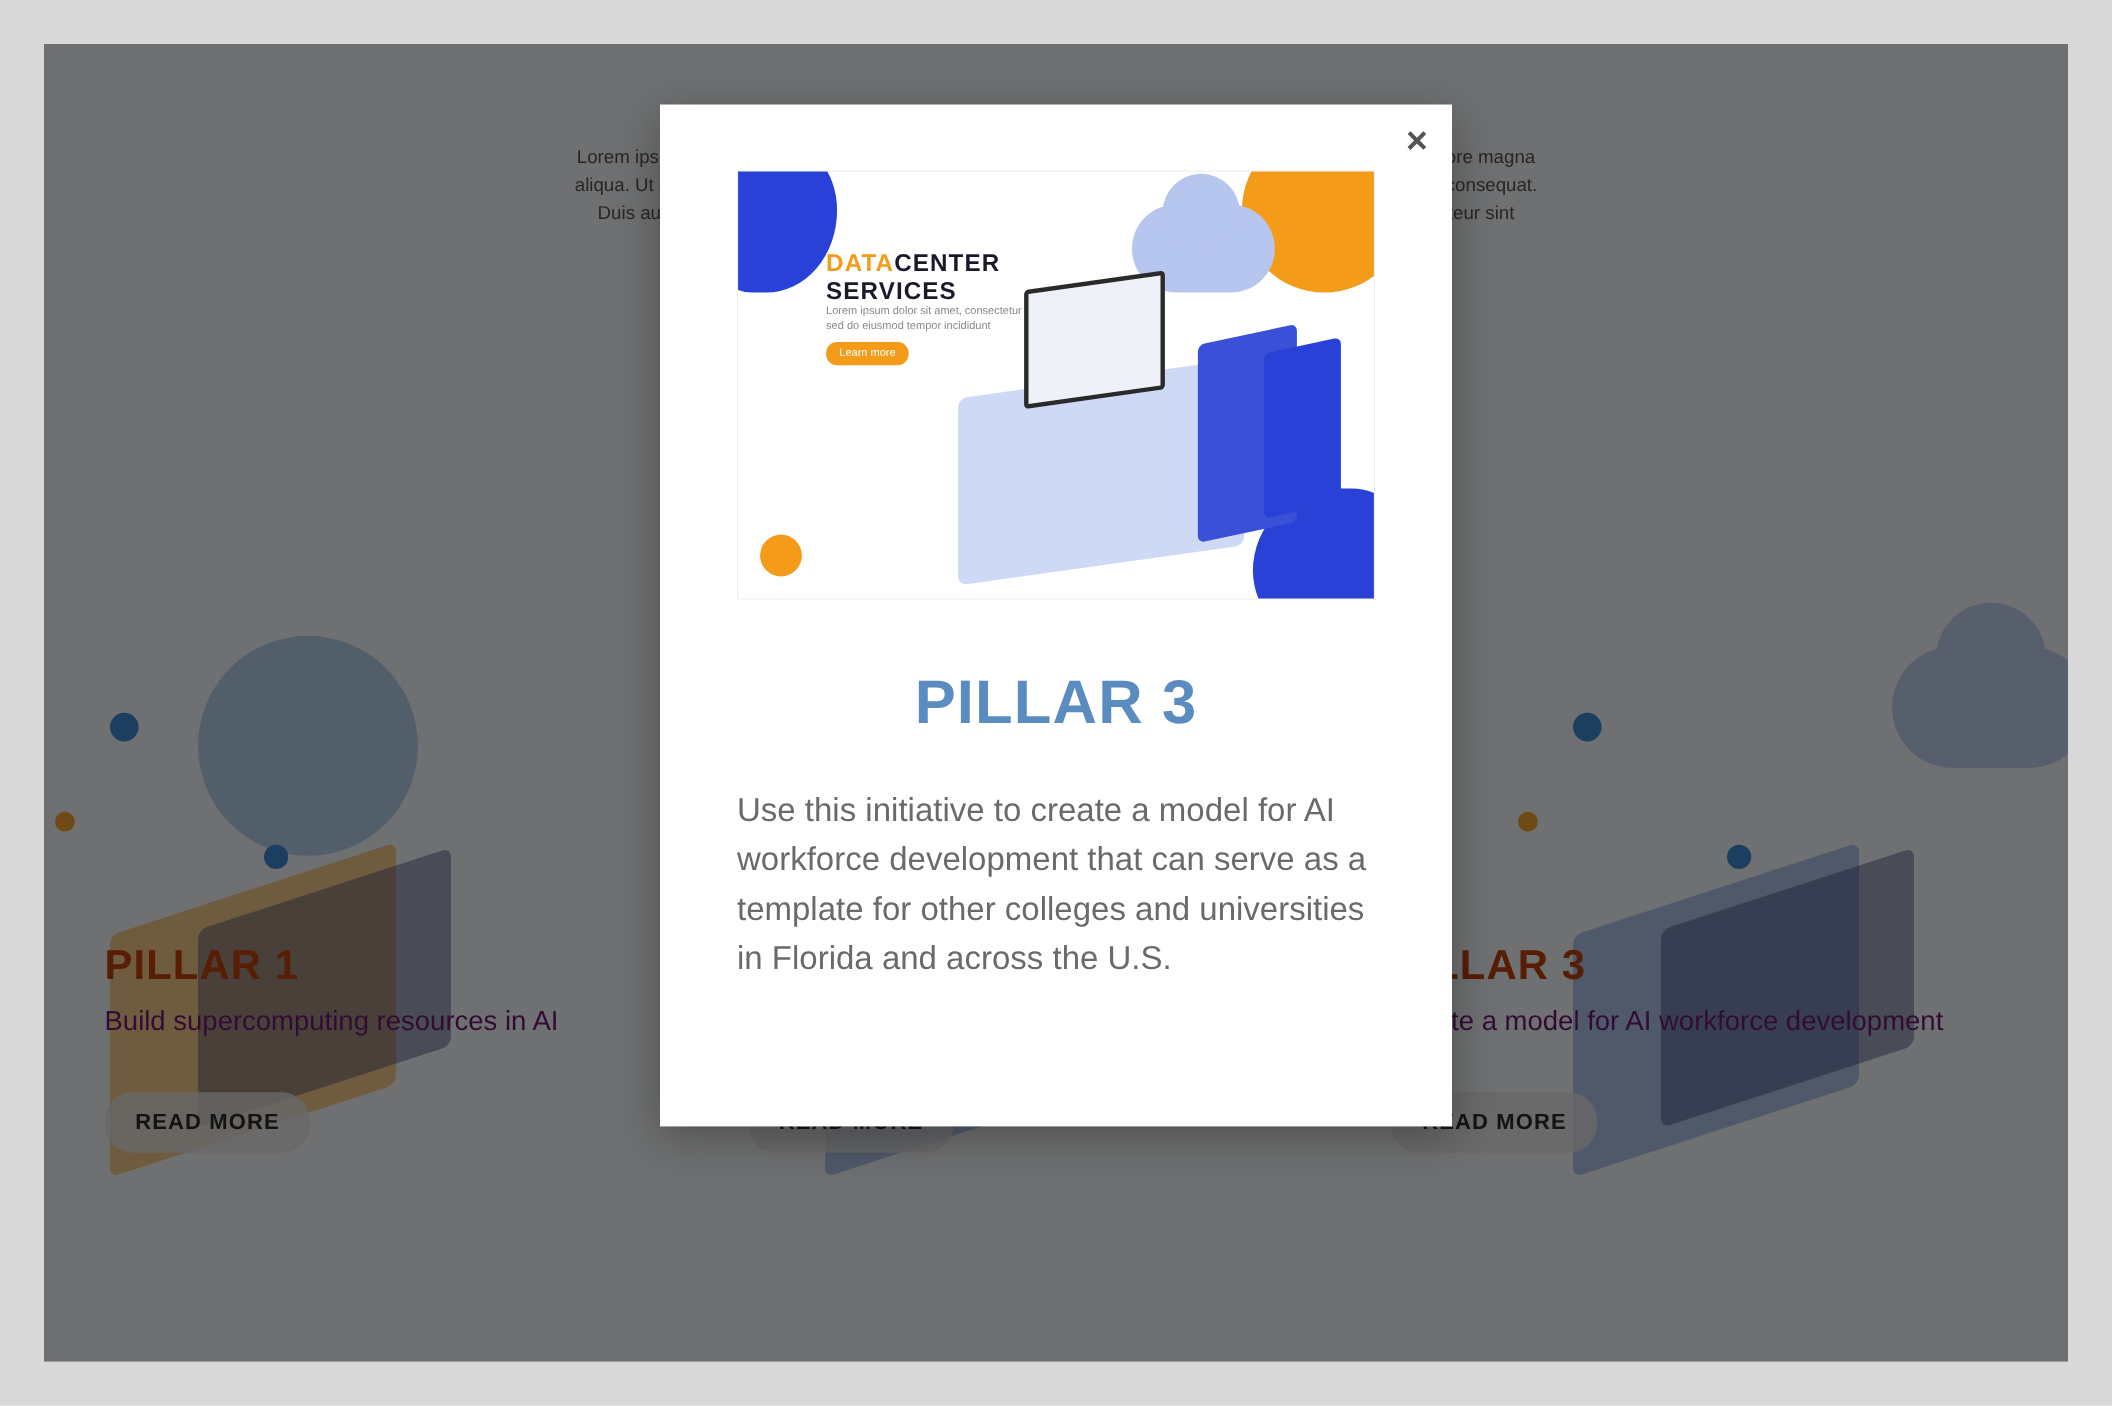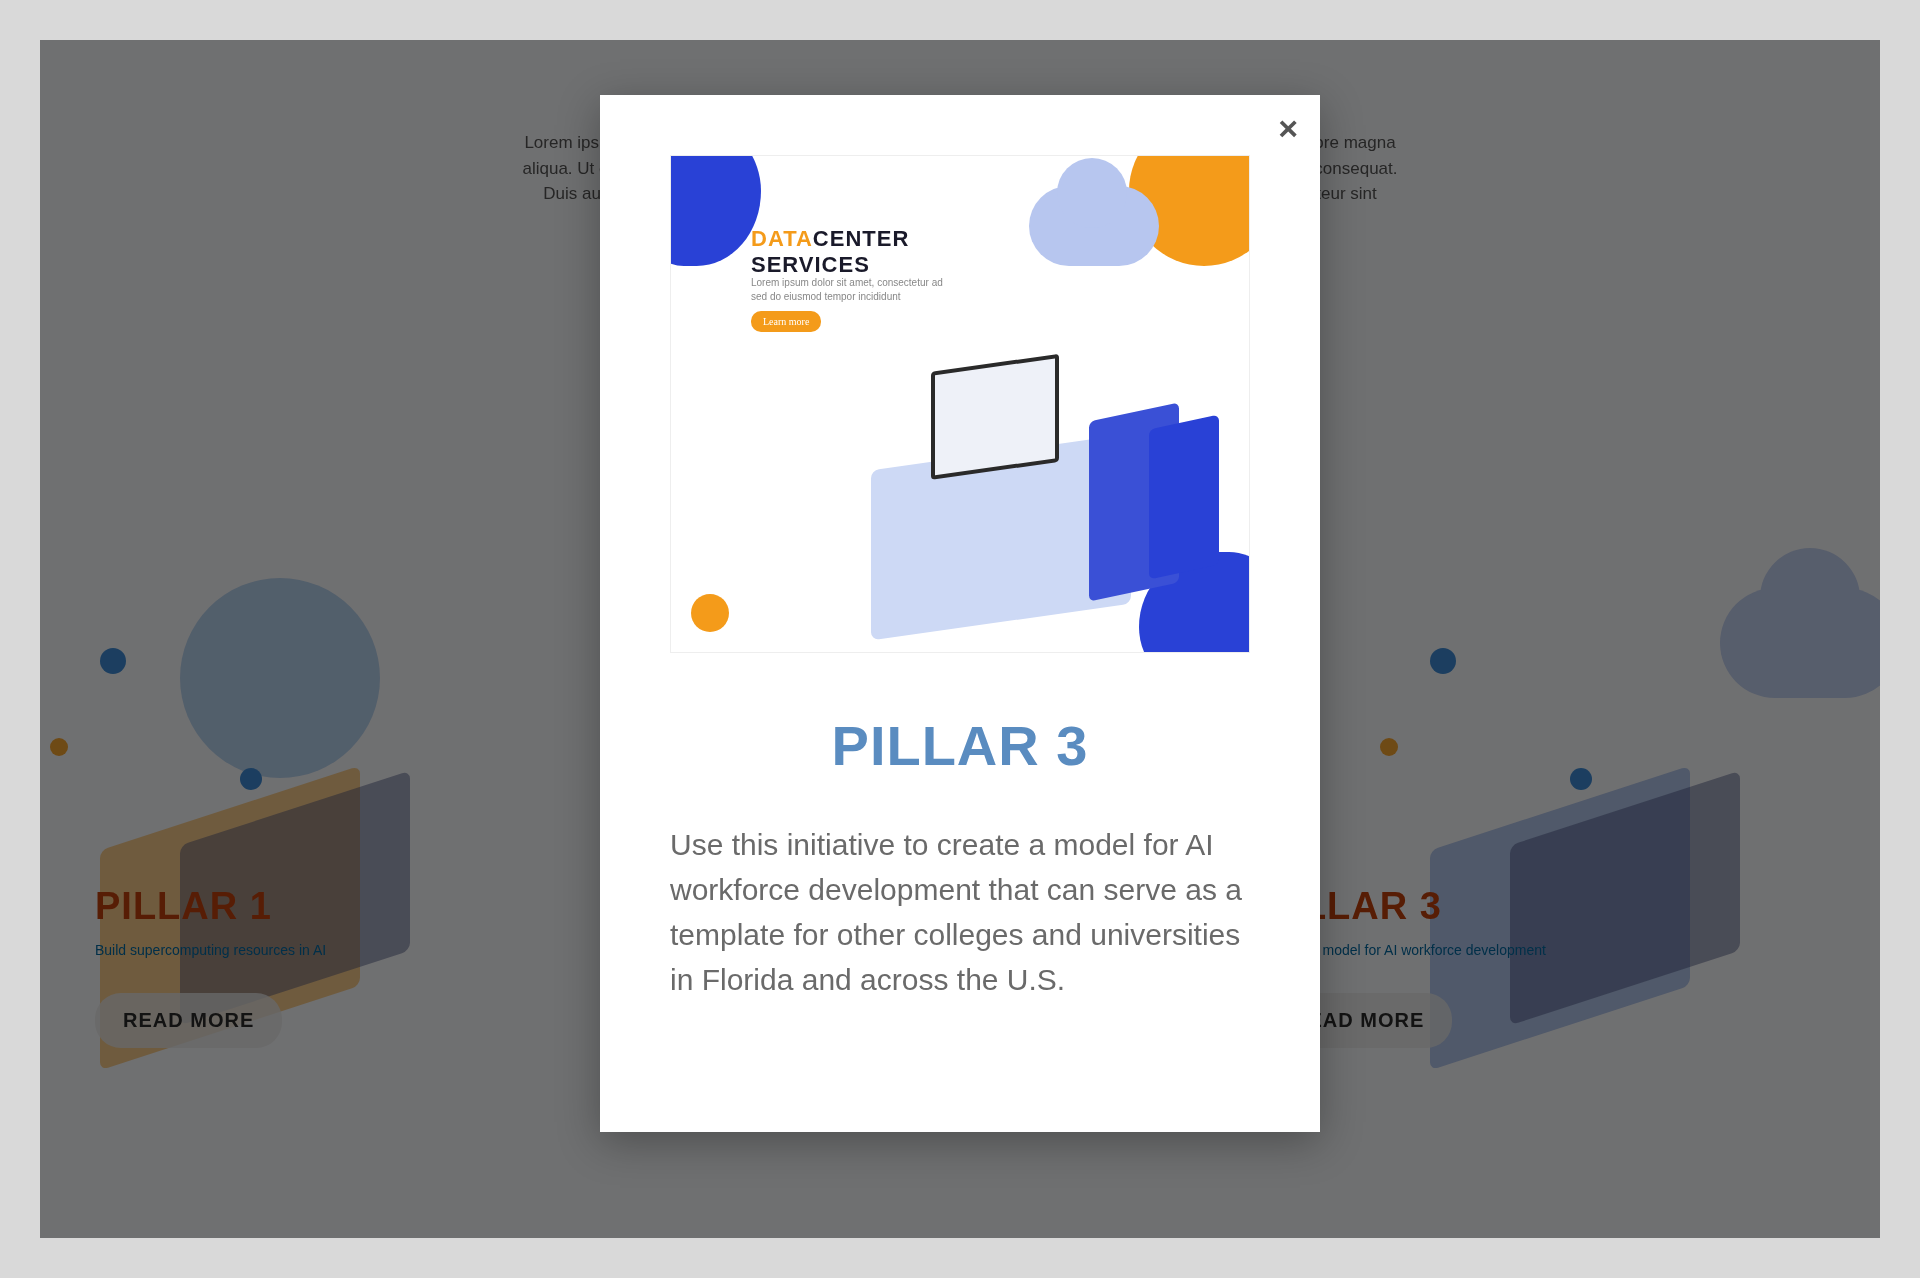--- a/index.html
+++ b/index.html
@@ -53,23 +53,23 @@
   .bg-card.right { right: 55px; bottom: 190px; }
 
   .card-title {
     font-size: 38px;
     font-weight: 700;
     letter-spacing: 1px;
     color: #c2410c;
     margin-bottom: 14px;
   }
   .card-sub {
-    font-size: 14px;
-    color: #0369a1;
-    margin-bottom: 35px;
+    font-size: 25px;
+    color: #701a75;
+    margin-bottom: 50px;
   }
   .read-more {
     display: inline-block;
     background: #e6e6e6cc;
     color: #2b2b2b;
     font-weight: 700;
     font-size: 20px;
     letter-spacing: 1px;
     padding: 16px 28px;
     border-radius: 26px;
@@ -129,40 +129,40 @@
     font-weight: 700;
     color: #555;
     background: none;
     border: none;
     cursor: pointer;
     line-height: 1;
   }
 
   .modal-img {
     width: 100%;
-    height: 498px;
+    height: 390px;
     background: #fff;
     border: 1px solid #eee;
     position: relative;
     overflow: hidden;
     margin-bottom: 60px;
   }
 
   
   .mi-blob-orange { position:absolute; top:-40px; right:-30px; width:150px; height:150px; background:#f49b1a; border-radius:50%; }
   .mi-blob-blue   { position:absolute; top:-30px; left:-30px;  width:120px; height:140px; background:#2941d6; border-radius:48% 52% 60% 40%; }
   .mi-blob-blue2  { position:absolute; bottom:-40px; right:-30px; width:140px; height:140px; background:#2941d6; border-radius:60% 40% 48% 52%; }
   .mi-dot-orange  { position:absolute; bottom:20px; left:20px; width:38px; height:38px; background:#f49b1a; border-radius:50%; }
   .mi-cloud       { position:absolute; top:30px; right:90px; width:130px; height:80px; background:#b7c6ef; border-radius:50px; }
   .mi-cloud::before{ content:""; position:absolute; top:-28px; left:28px; width:70px; height:70px; background:#b7c6ef; border-radius:50%; }
 
   .mi-title { position:absolute; top:70px; left:80px; font-size:22px; font-weight:800; letter-spacing:1px; color:#1a1a2a; }
   .mi-title .first-letter { color:#f49b1a; }
   .mi-sub   { position:absolute; top:120px; left:80px; font-size:10px; color:#888; width:200px; line-height:1.4; }
-  .mi-btn   { position:absolute; top:155px; left:80px; background:#f49b1a; color:#fff; font-size:10px; padding:5px 12px; border-radius:10px;font-family:Liberation Serif, serif; }
+  .mi-btn   { position:absolute; top:155px; left:80px; background:#f49b1a; color:#fff; font-size:10px; padding:5px 12px; border-radius:10px; }
 
   .mi-laptop { position:absolute; bottom:30px; left:200px; width:260px; height:170px; background:#cdd9f5; transform:skewY(-8deg); border-radius:8px; }
   .mi-laptop::after { content:""; position:absolute; top:-90px; left:60px; width:120px; height:100px; background:#eef1f8; border:4px solid #2a2a2a; border-radius:4px; }
   .mi-server1 { position:absolute; bottom:60px; right:70px; width:90px; height:180px; background:#3a50d6; transform:skewY(-12deg); border-radius:6px; }
   .mi-server2 { position:absolute; bottom:80px; right:30px; width:70px; height:150px; background:#2941d6; transform:skewY(-12deg); border-radius:6px; }
 
   .modal-title {
     text-align: center;
     font-size: 56px;
     font-weight: 800;

